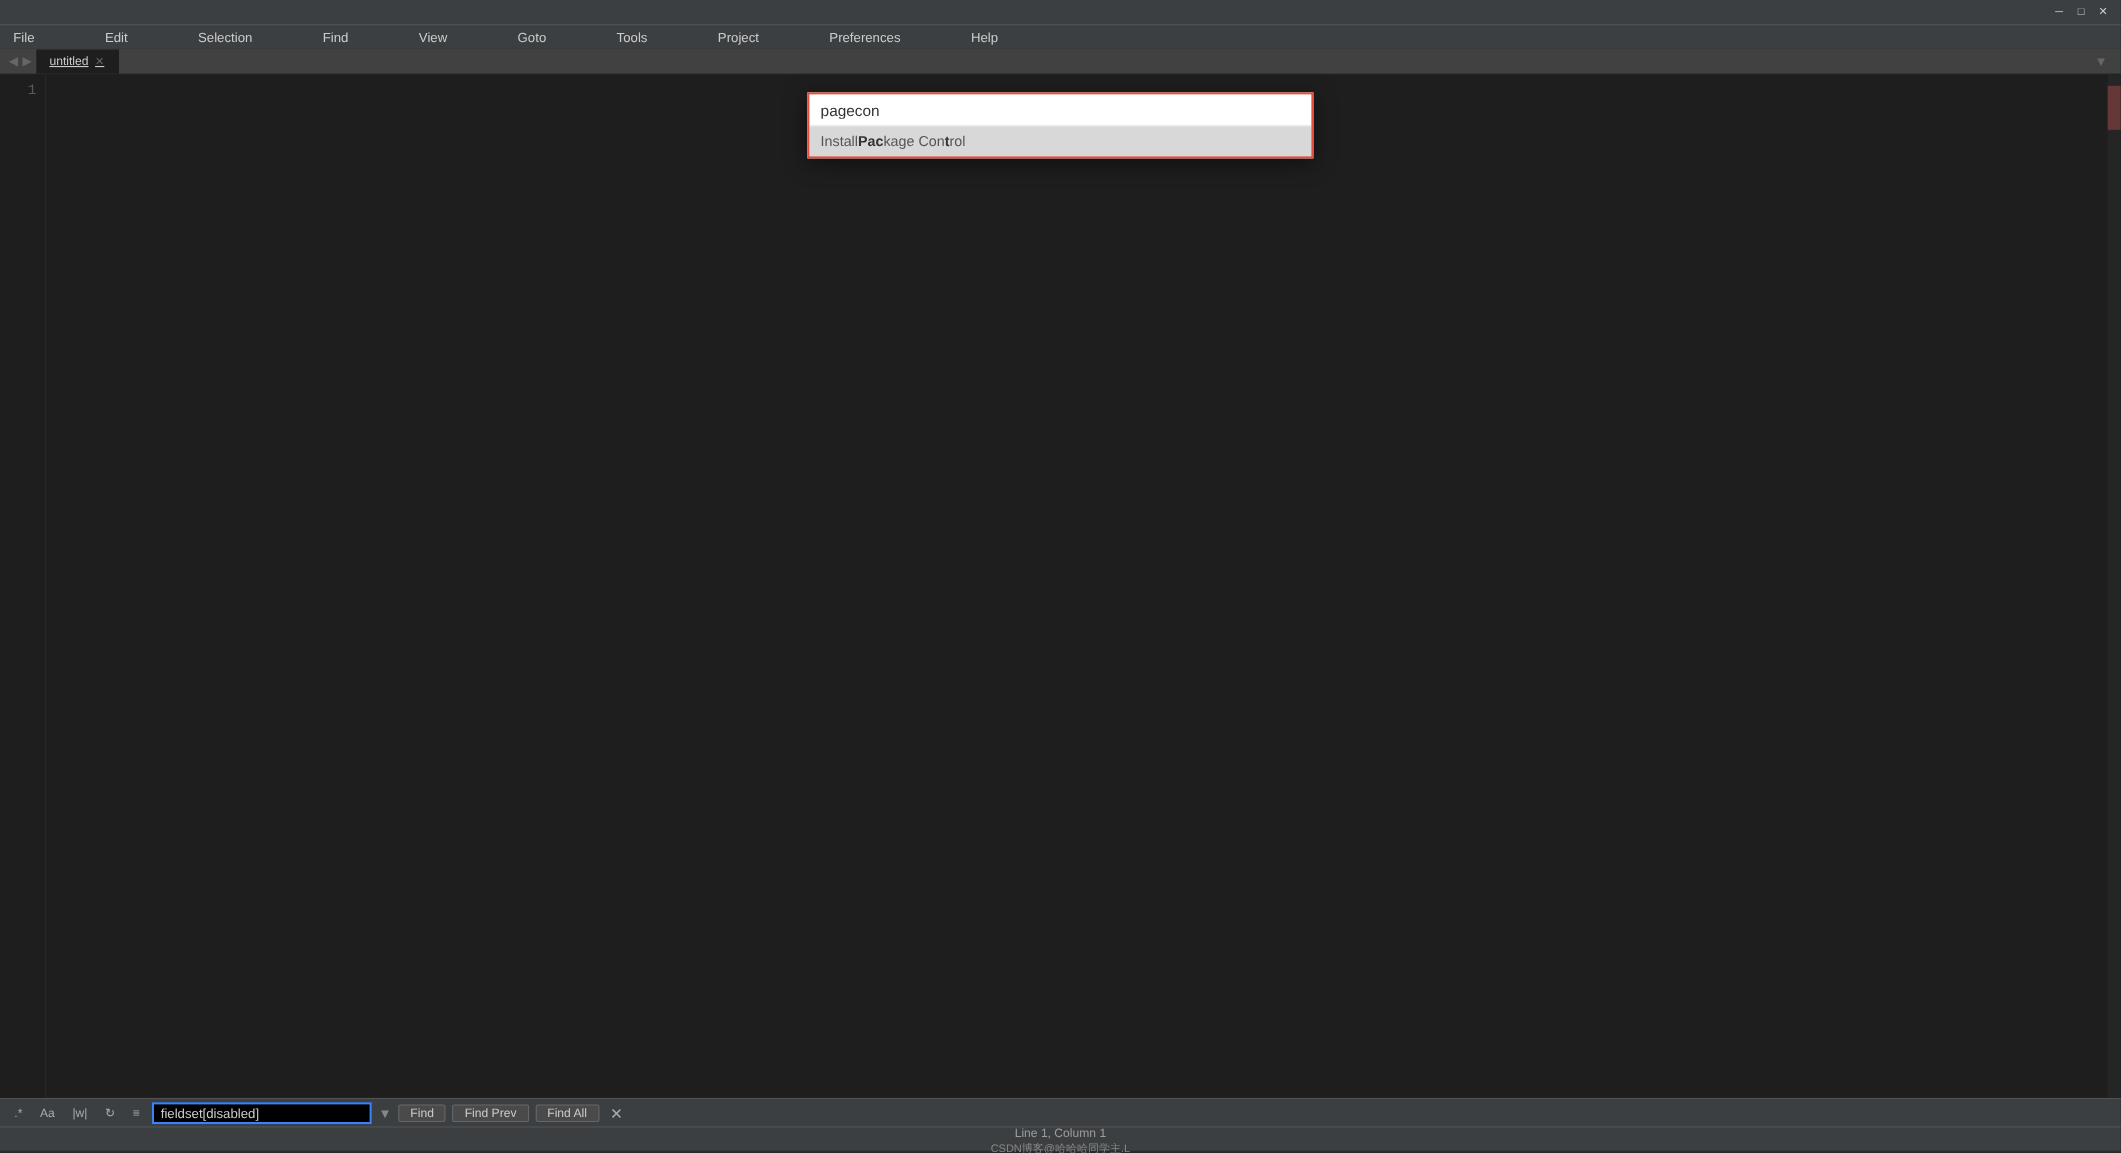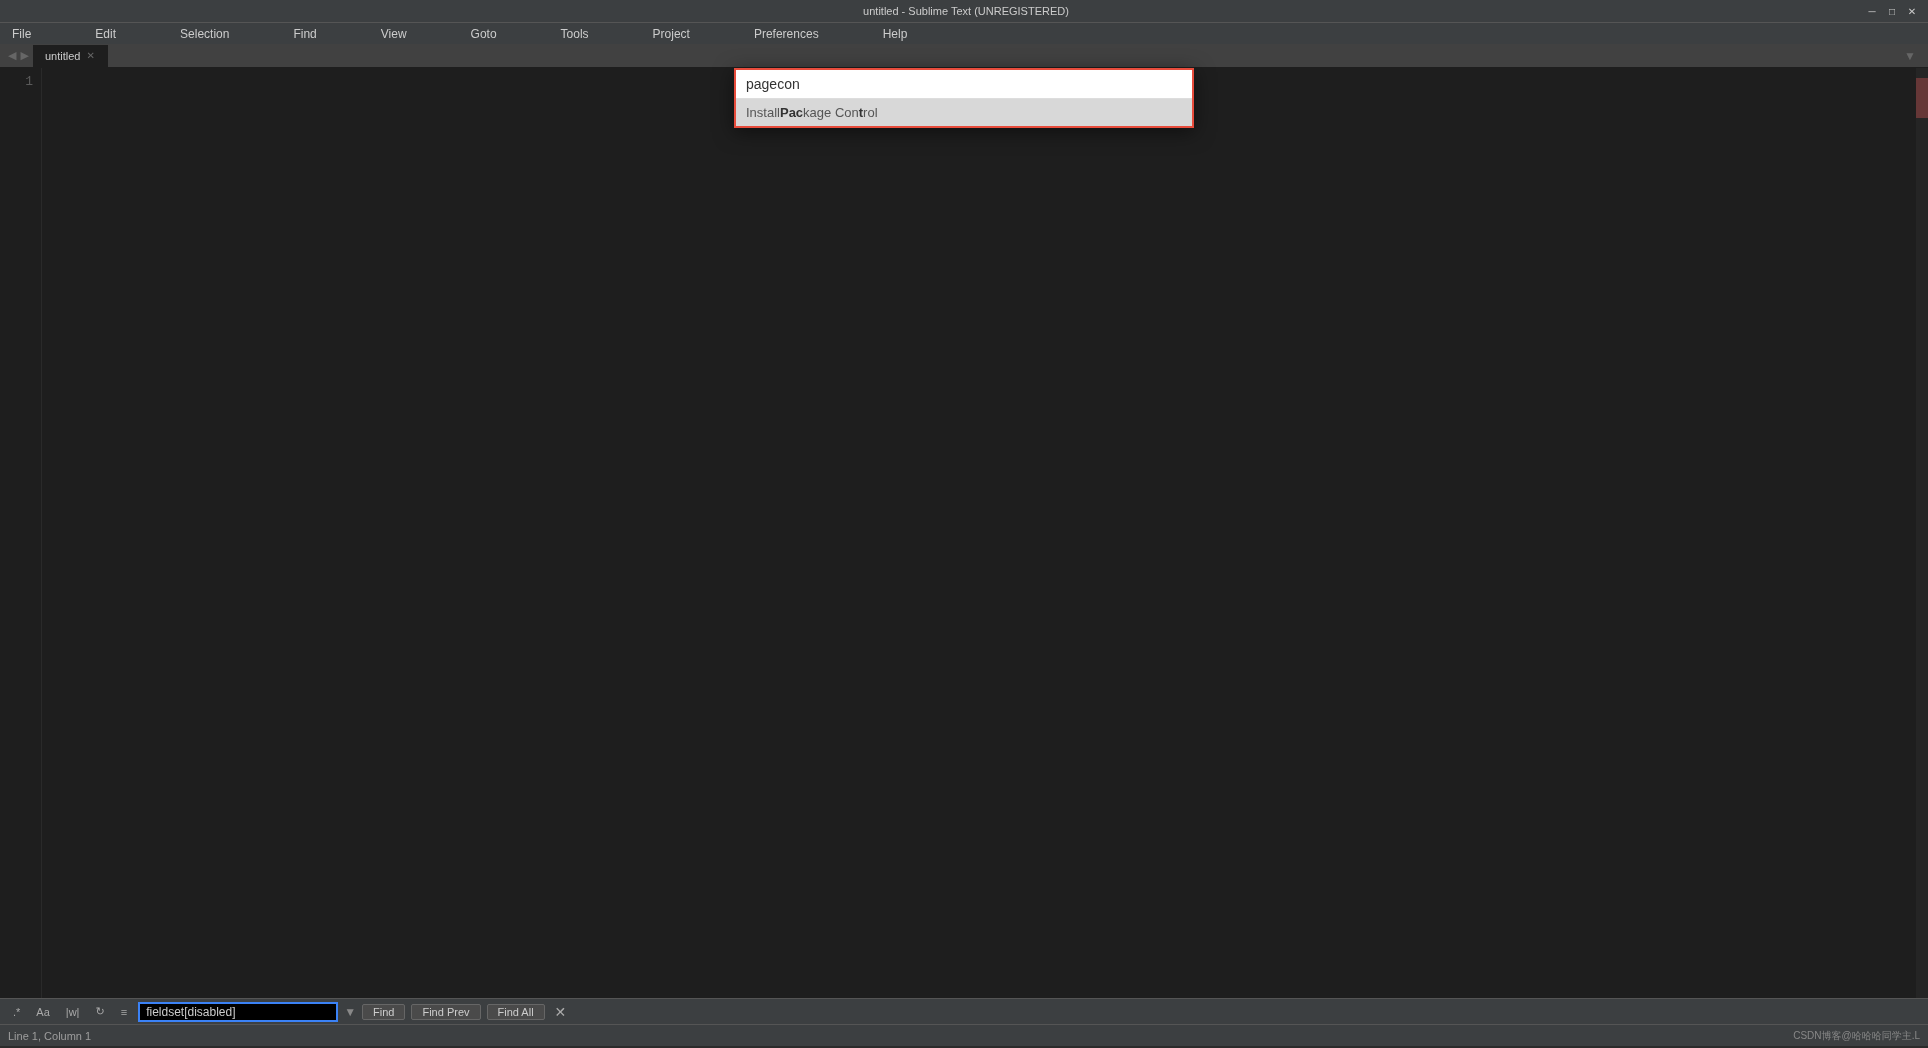--- a/index.html
+++ b/index.html
@@ -93,20 +93,21 @@
       align-items: center;
       font-size: 11px;
       cursor: pointer;
       border-right: 1px solid #1e1e1e;
       gap: 6px;
     }
 
     .tab.active {
       background: #1e1e1e;
       color: #ccc;
+      text-decoration: underline;
     }
 
     
     #nav-arrows {
       display: flex;
       align-items: center;
       padding: 0 4px;
       gap: 4px;
       color: #666;
       font-size: 11px;
@@ -168,21 +169,21 @@
       top: 0;
       left: 0;
       right: 0;
       bottom: 0;
       z-index: 100;
       pointer-events: none;
     }
 
     #command-palette {
       position: absolute;
-      top: 0;
+      top: 16px;
       left: 50%;
       transform: translateX(-50%);
       width: 460px;
       background: #fff;
       border: 2px solid #e74c3c;
       box-shadow: 0 4px 20px rgba(0,0,0,0.5);
       pointer-events: all;
     }
 
     #command-input-container {
@@ -286,36 +287,36 @@
     #status-bar {
       height: 22px;
       background: #3c3f41;
       border-top: 1px solid #555;
       display: flex;
       align-items: center;
       justify-content: space-between;
       padding: 0 8px;
       color: #9d9d9d;
       font-size: 11px;
+      flex-direction: column;
     }
 
     #status-right {
       display: flex;
       align-items: center;
       gap: 8px;
       color: #888;
       font-size: 10px;
     }
   </style>
 </head>
 <body>
 
 <div id="title-bar">
   <div style="width:60px"></div>
-  <div class="title-text">untitled - Sublime Text (UNREGISTERED)</div>
   <div id="window-controls">
     <button class="win-btn" id="win-minimize">─</button>
     <button class="win-btn" id="win-maximize">□</button>
     <button class="win-btn" id="win-close">✕</button>
   </div>
 </div>
 
 <div id="menu-bar">
   <div class="menu-item">File</div>
   <div class="menu-item">Edit</div>

